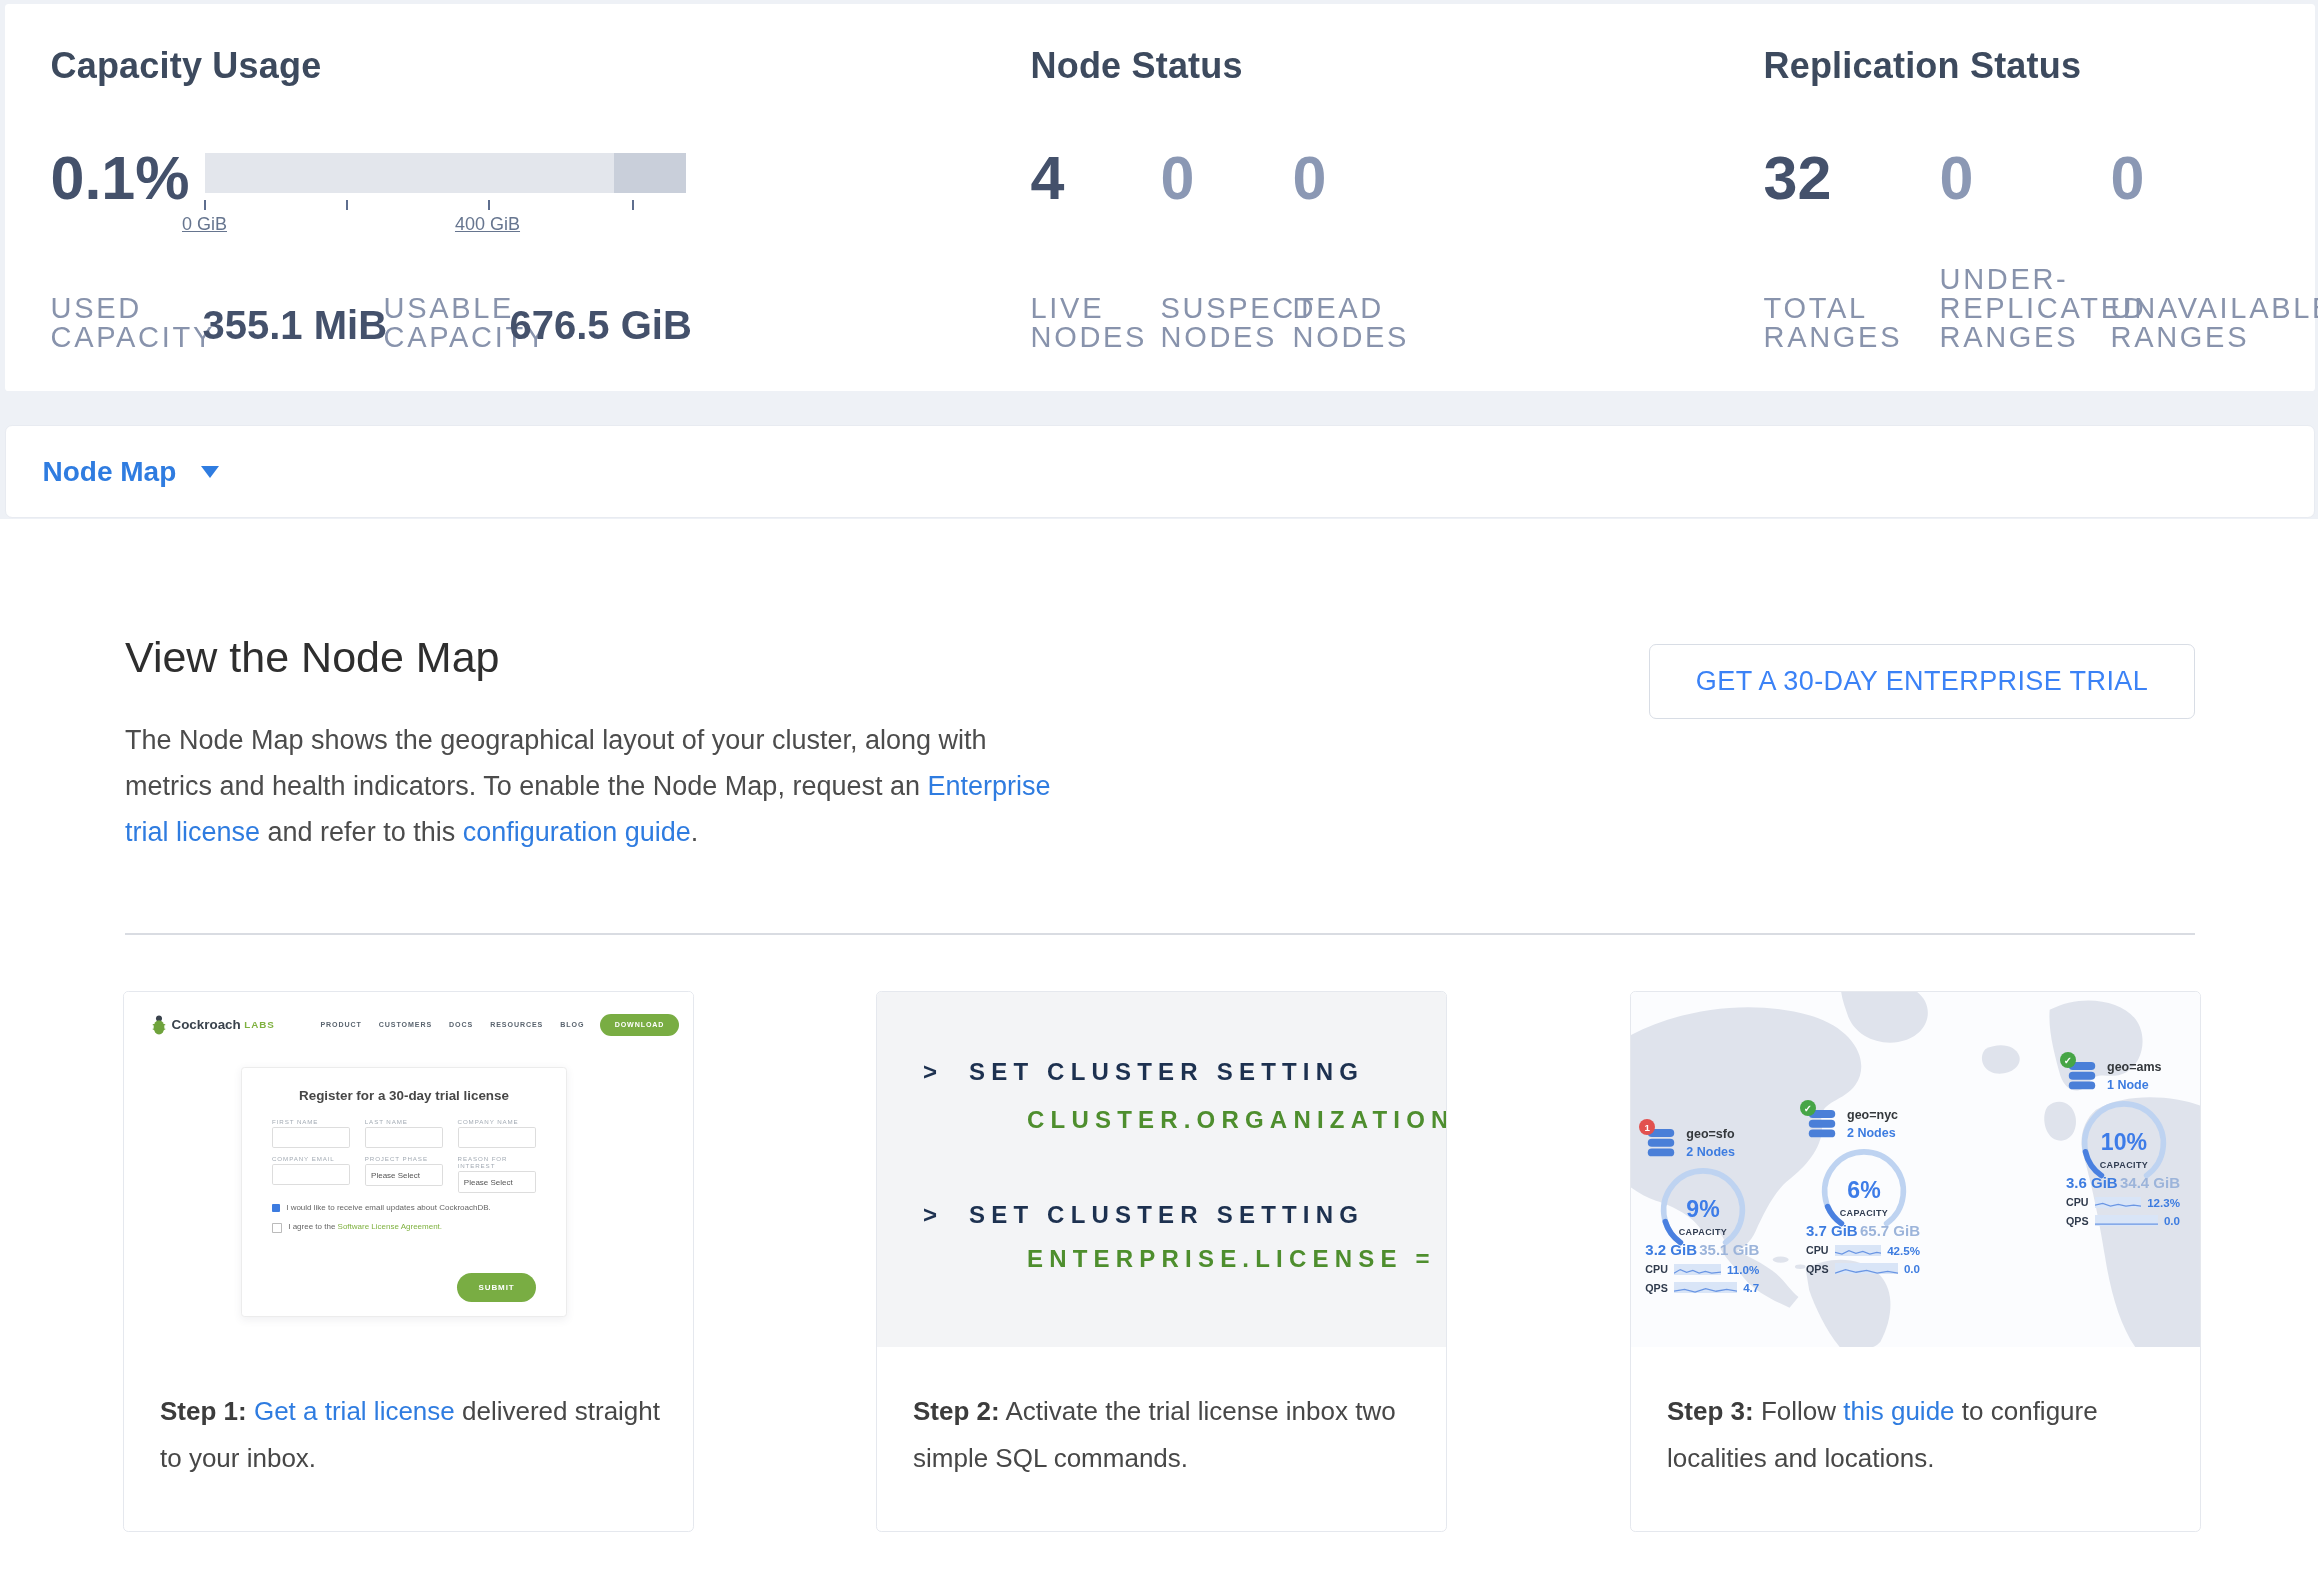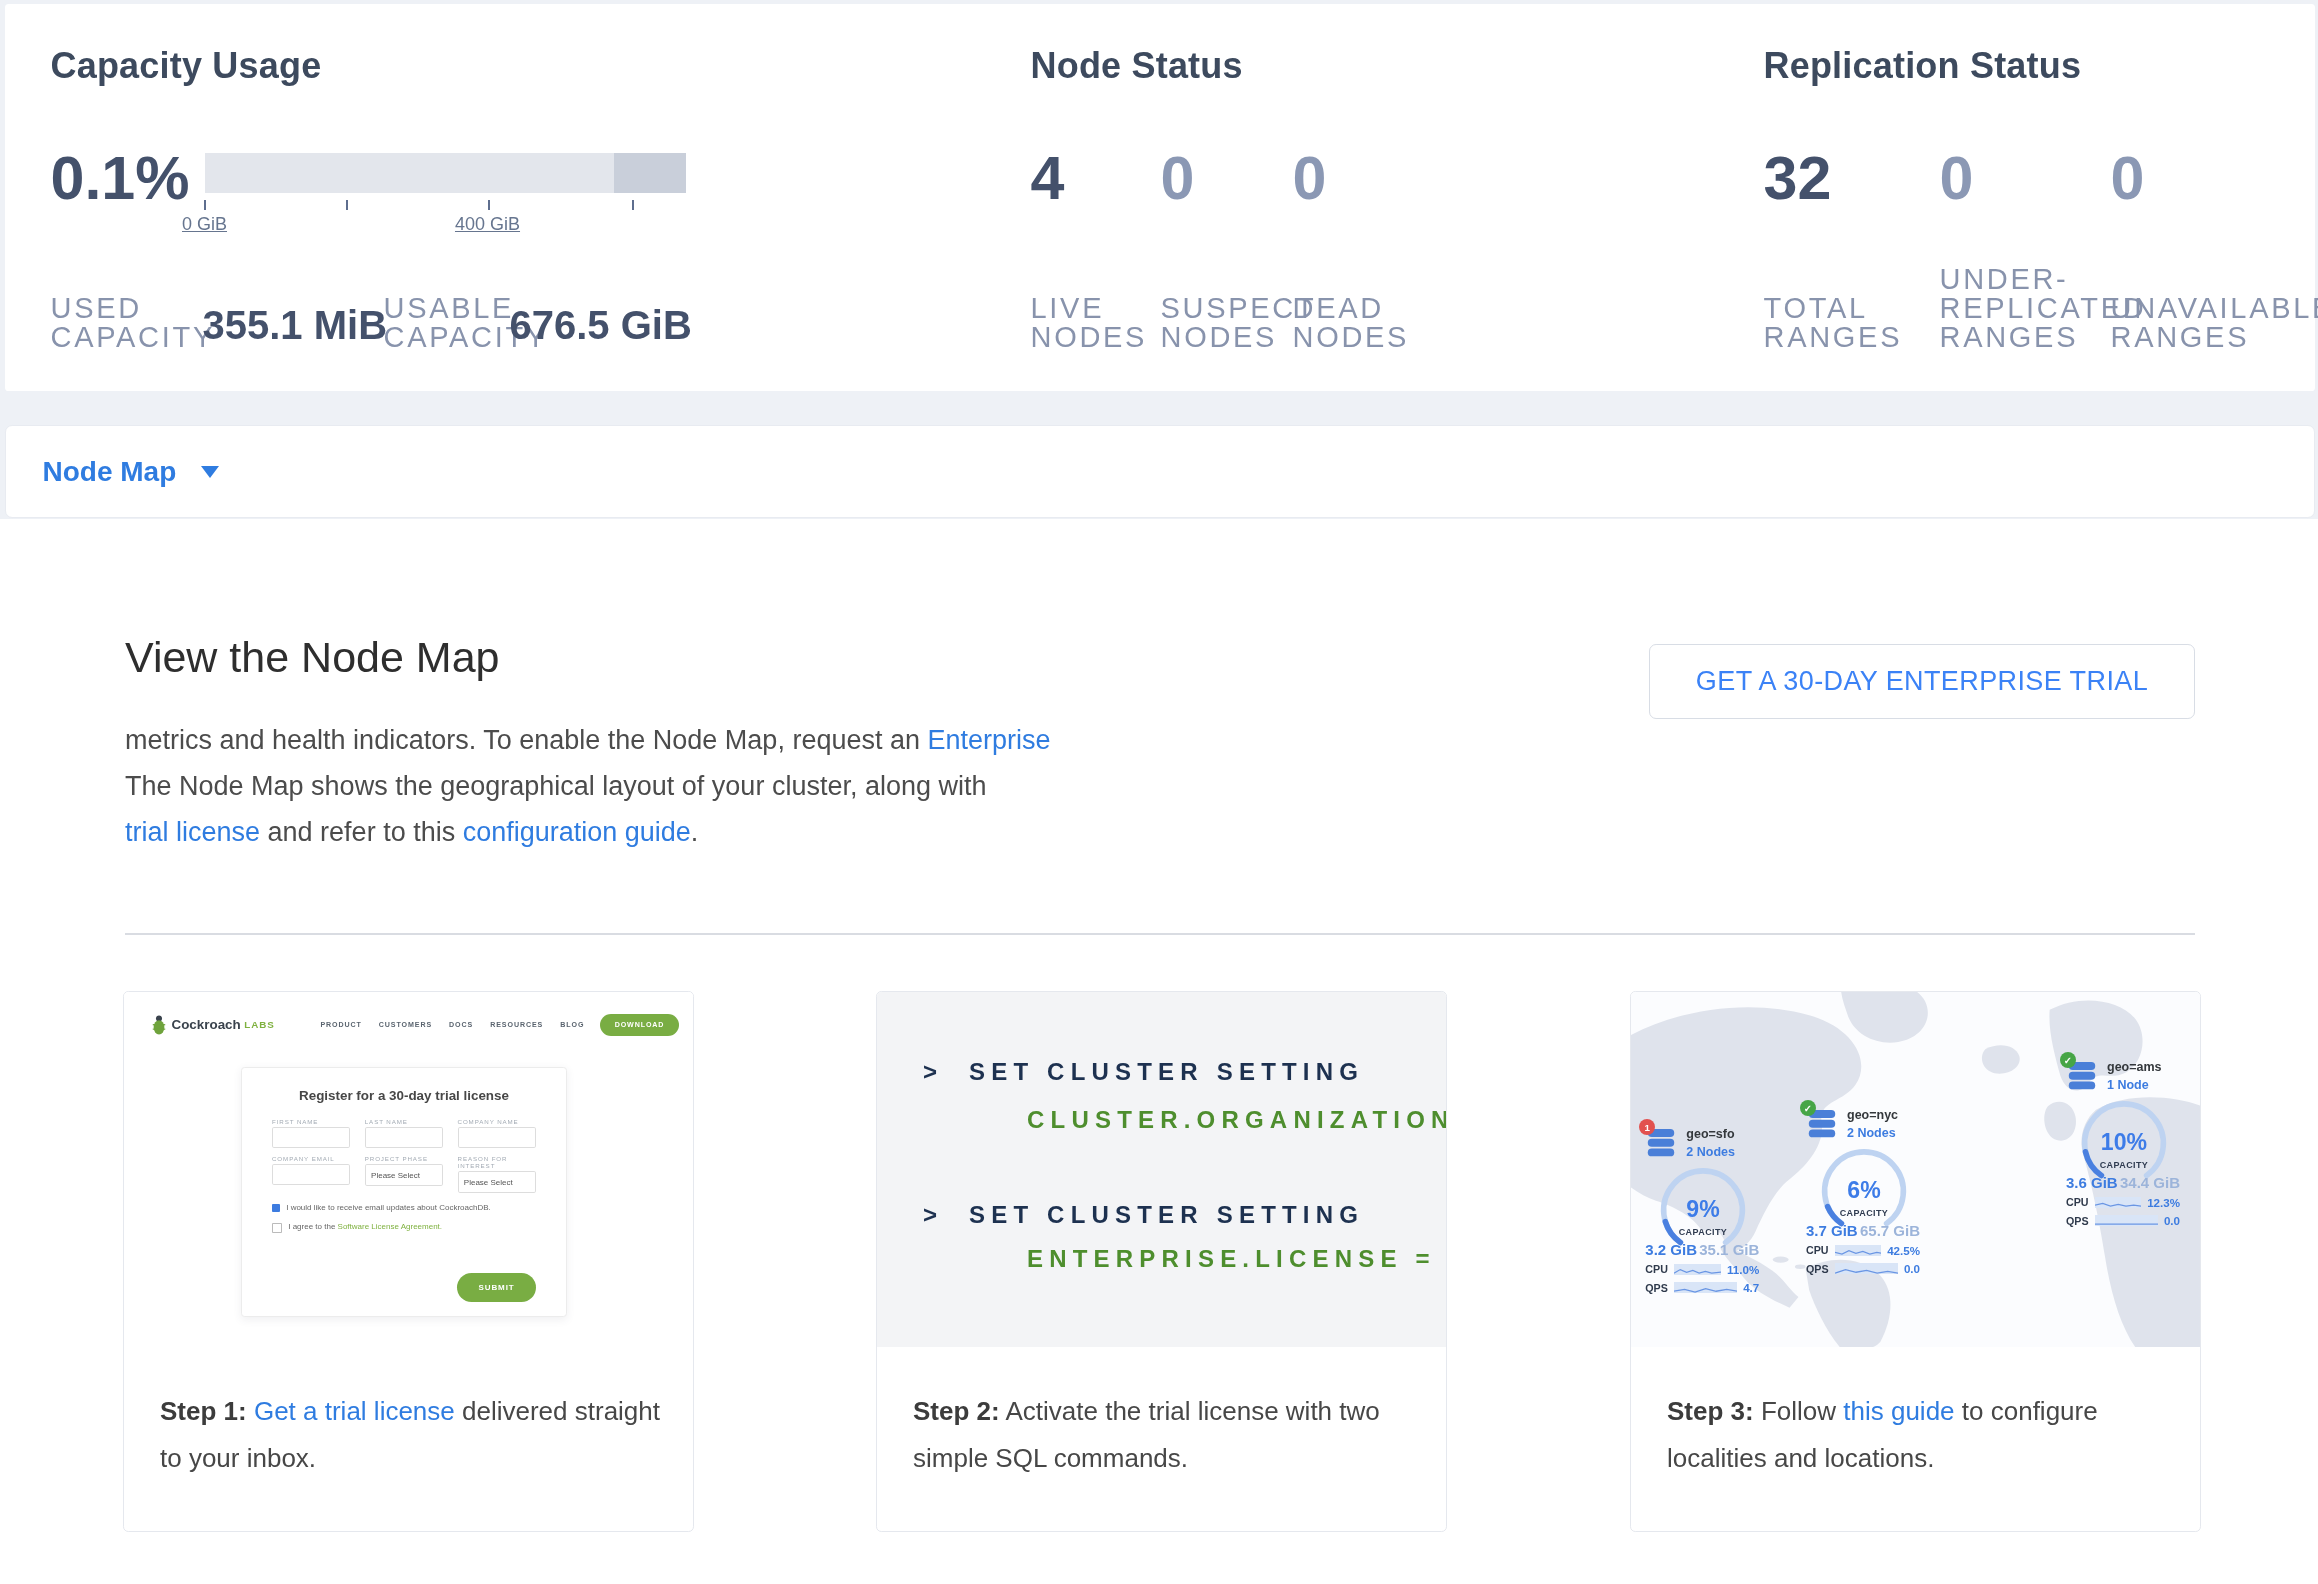--- a/index.html
+++ b/index.html
@@ -136,22 +136,22 @@
   <div class="selector">
     <span class="selector-label">Node Map</span>
     <span class="caret-down"></span>
   </div>
 </div>
 
 <div class="main">
   <div class="h1">View the Node Map</div>
 
   <div class="intro">
+    <div><span>The Node Map shows the geographical layout of your cluster, along with</span></div>
     <div><span>metrics and health indicators. To enable the Node Map, request an </span><a class="link">Enterprise</a></div>
-    <div><span>The Node Map shows the geographical layout of your cluster, along with</span></div>
     <div><a class="link">trial license</a><span> and refer to this </span><a class="link">configuration guide</a><span>.</span></div>
   </div>
 
   <div class="trial-btn">GET A 30-DAY ENTERPRISE TRIAL</div>
   <div class="divider"></div>
 
   <div class="card c1">
     <div class="card-media">
       <div class="mini-site">
         <div class="mini-header">
@@ -220,21 +220,21 @@
   <div class="card c2">
     <div class="card-media">
       <div class="sql-media">
         <div class="sql-cmd" style="left:46px;top:66px;"><span>&gt;</span>&nbsp;&nbsp;<span>SET CLUSTER SETTING</span></div>
         <div class="sql-setting" style="left:150px;top:114px;">CLUSTER.ORGANIZATION =</div>
         <div class="sql-cmd" style="left:46px;top:209px;"><span>&gt;</span>&nbsp;&nbsp;<span>SET CLUSTER SETTING</span></div>
         <div class="sql-setting" style="left:150px;top:253px;">ENTERPRISE.LICENSE =</div>
       </div>
     </div>
     <div class="card-caption">
-      <span class="step-bold">Step 2:</span><span> Activate the trial license with two simple SQL commands.</span><a class="link"></a><span></span>
+      <span class="step-bold">Step 2:</span><span> Activate the trial license inbox two simple SQL commands.</span><a class="link"></a><span></span>
     </div>
   </div>
 
   <div class="card c3">
     <div class="card-media">
       <div class="map-media">
         <svg class="land" width="571" height="355" viewBox="0 0 641 398" preserveAspectRatio="none">
           <g fill="#dfe3ec">
             <path d="M-20,60 C40,20 130,6 200,26 C250,40 270,78 252,104 C238,124 210,122 214,146 C218,172 196,196 178,210 C162,222 150,246 140,268 C132,286 112,300 106,282 C102,268 92,262 80,268 C70,252 48,240 28,234 C10,228 -10,214 -20,200 Z"></path>
             <path d="M106,282 C120,292 142,300 158,312 C170,320 178,334 188,342 L178,354 C160,346 140,336 128,322 C116,308 102,294 100,286 Z"></path>

